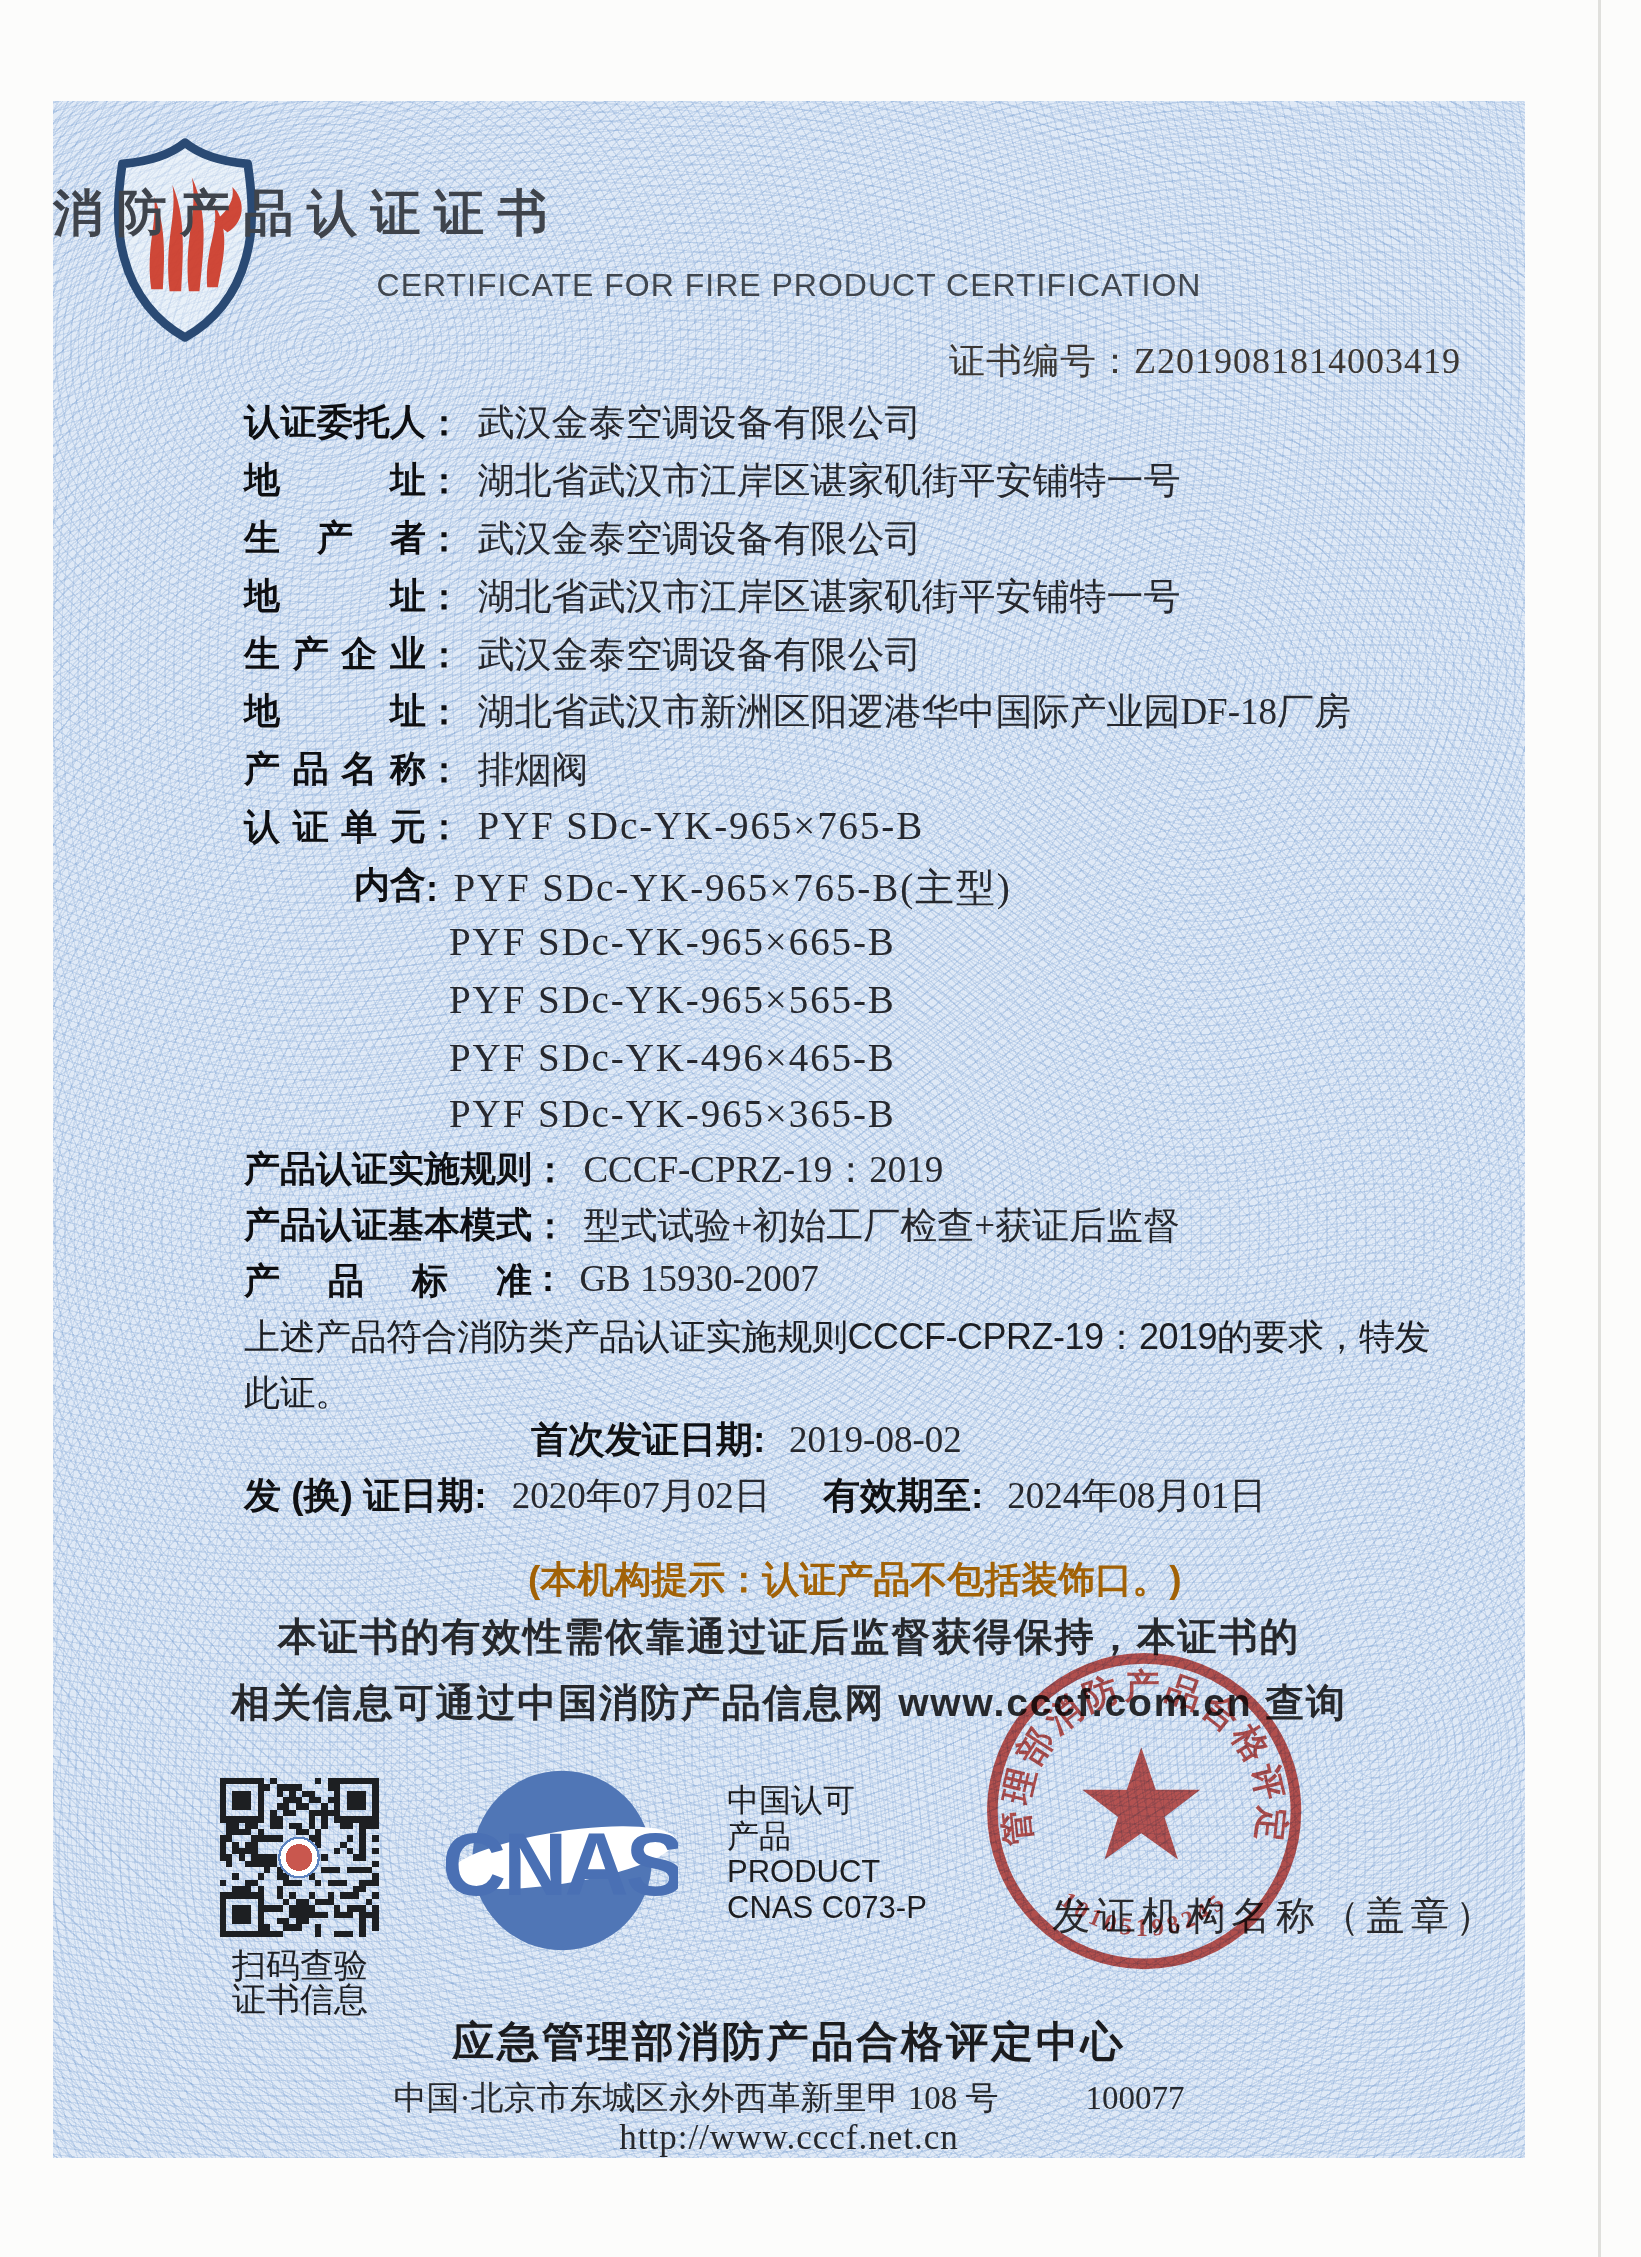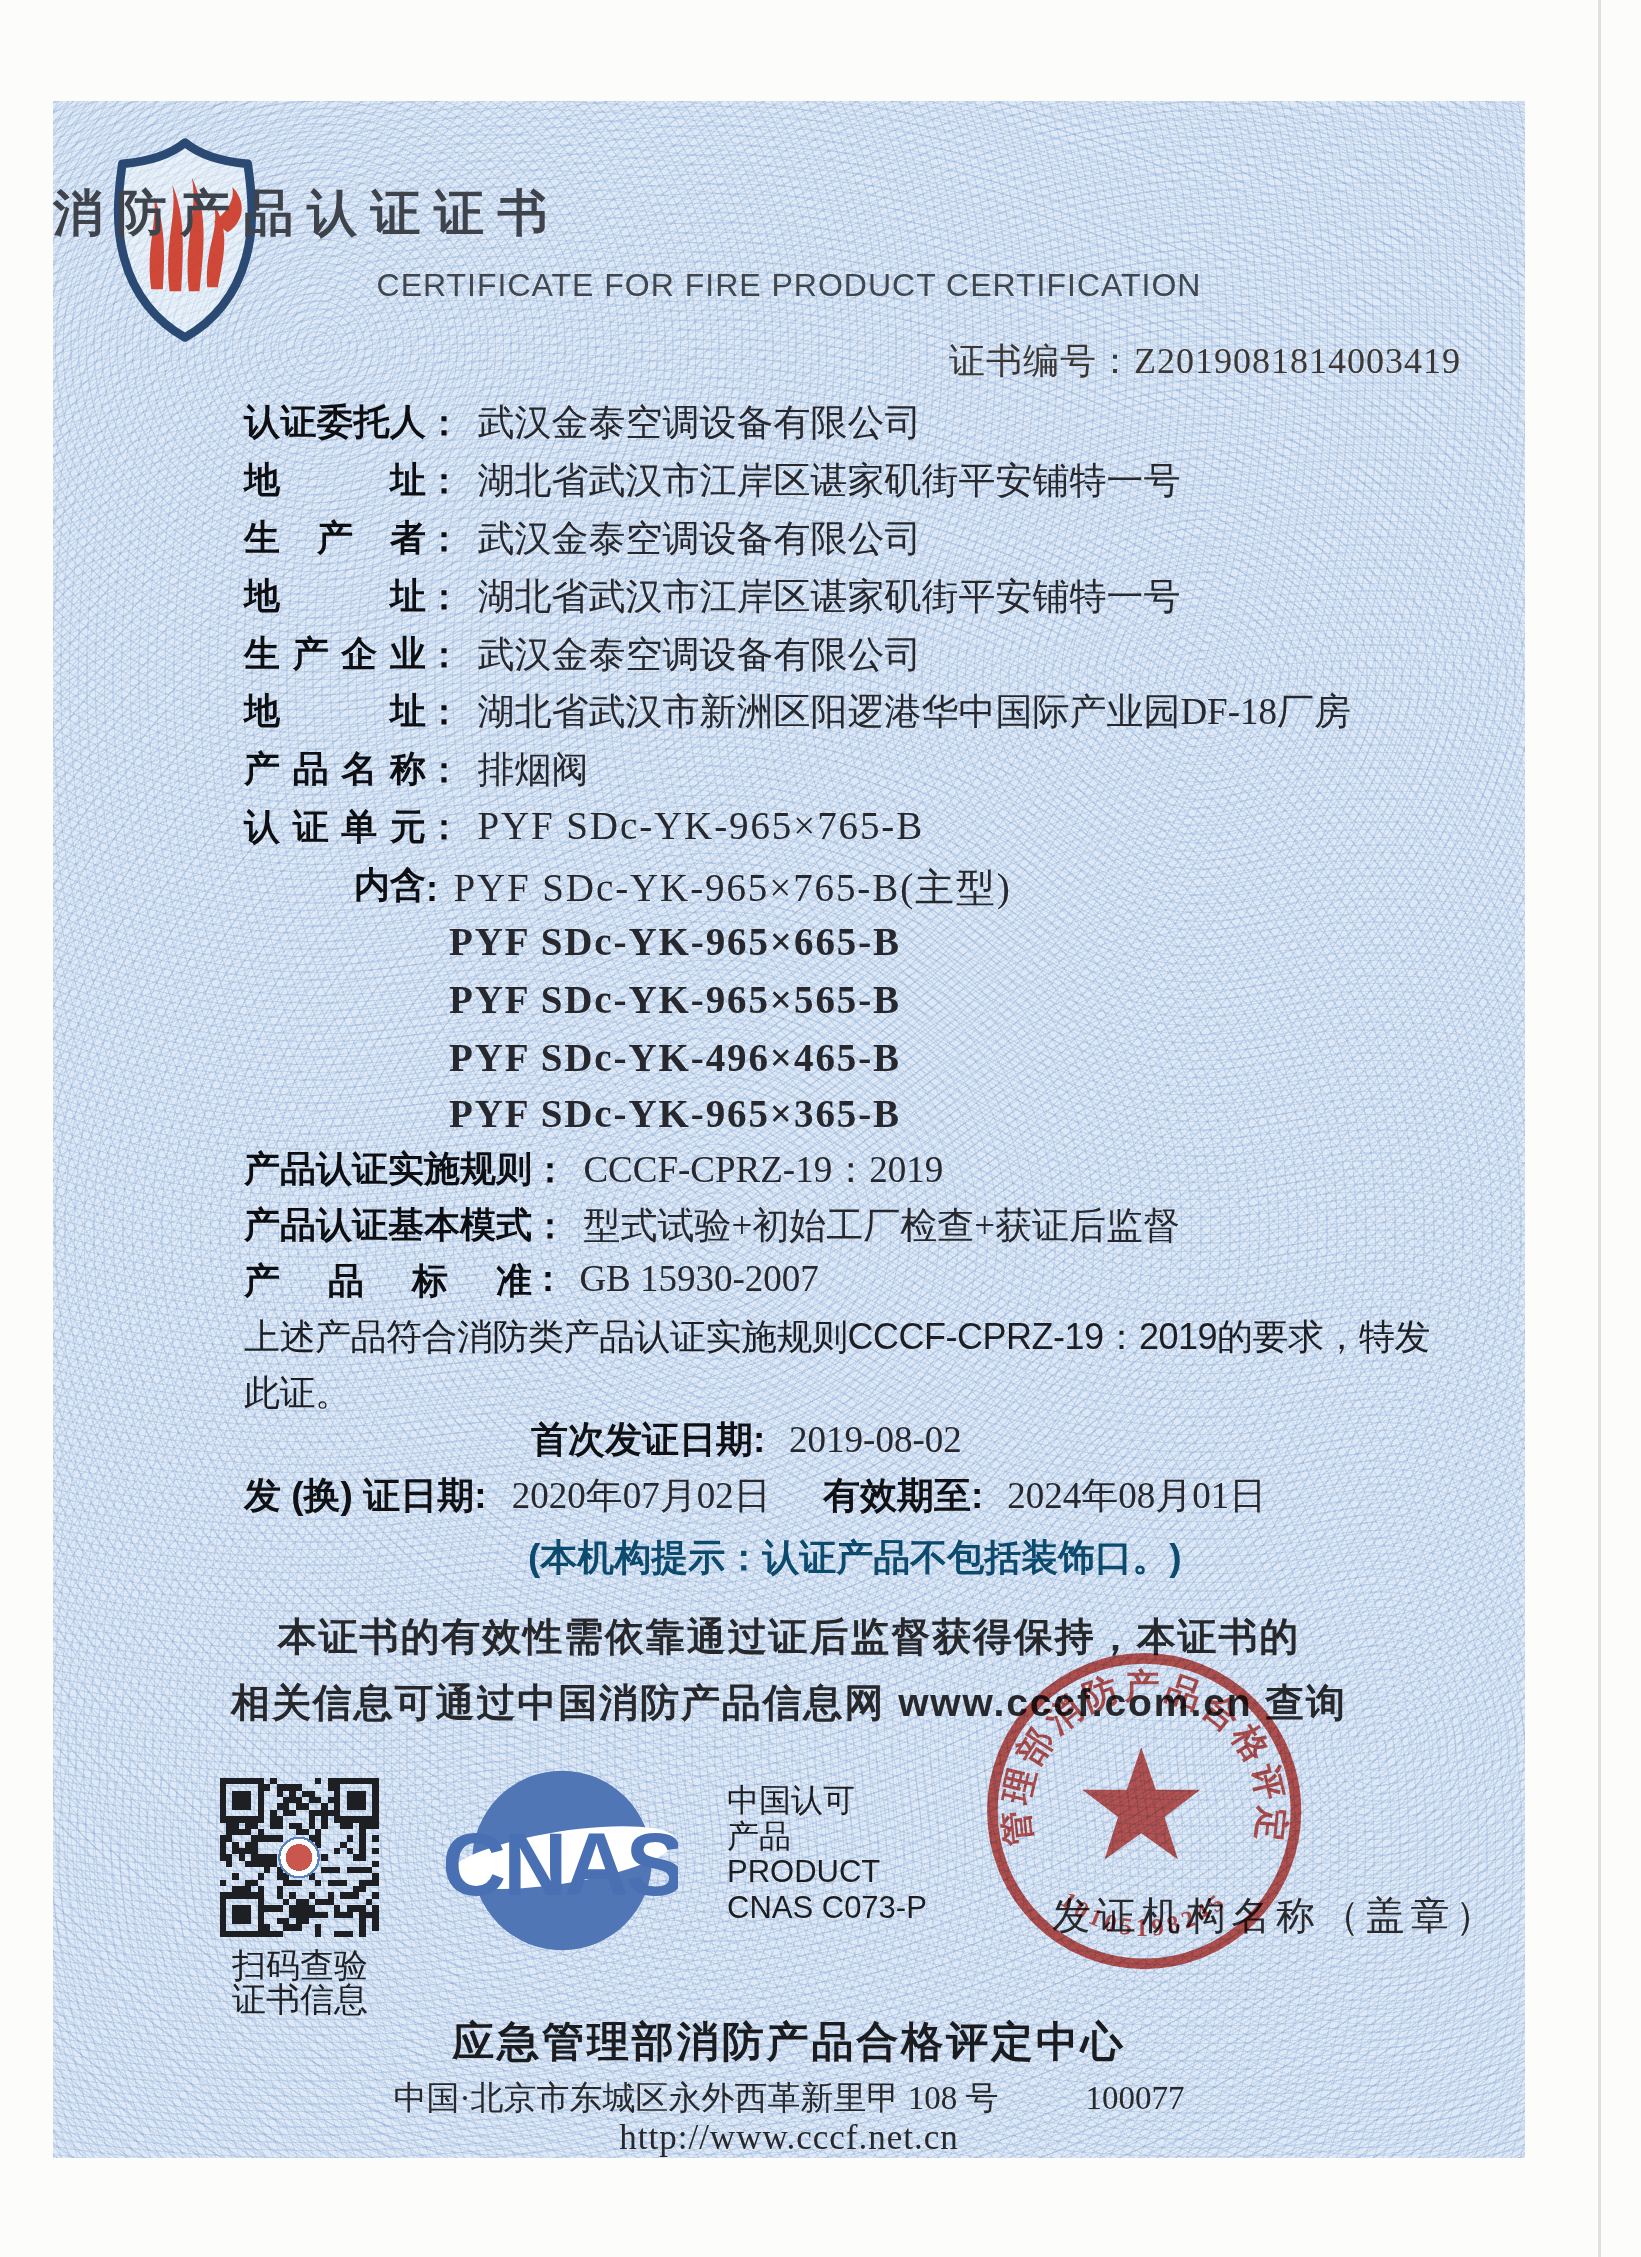--- a/index.html
+++ b/index.html
@@ -16,21 +16,21 @@
     background-color:#dfe9f6;
     background-image:
       repeating-radial-gradient(circle at 18% 12%, rgba(108,150,205,.22) 0 1.4px, transparent 1.4px 7.7px),
       repeating-radial-gradient(circle at 78% 28%, rgba(108,150,205,.20) 0 1.4px, transparent 1.4px 8.7px),
       repeating-radial-gradient(circle at 45% 55%, rgba(108,150,205,.20) 0 1.4px, transparent 1.4px 9.7px),
       repeating-radial-gradient(circle at 30% 85%, rgba(108,150,205,.18) 0 1.4px, transparent 1.4px 8.7px),
       repeating-radial-gradient(circle at 90% 80%, rgba(108,150,205,.18) 0 1.4px, transparent 1.4px 7.7px);
   }
   .abs{position:absolute;}
   .nowrap{white-space:nowrap;}
-  .serif{font-family:"Liberation Serif",serif;font-weight:bold;}
+  .serif{font-family:"Liberation Serif",serif;}
   
   .title{
     left:53px;top:180px;width:1472px;text-align:left;
     font-size:50px;font-weight:700;letter-spacing:13.5px;color:#3f444c;
   }
   .subtitle{
     left:53px;top:267px;width:1472px;text-align:center;
     font-size:32px;font-weight:400;letter-spacing:1px;color:#40464e;
   }
   .certno{
@@ -49,21 +49,21 @@
   .colon{font-weight:700;color:#0e0f12;font-size:36px;}
   .val{
     font-family:"Liberation Serif",serif;color:#26282e;margin-left:15.4px;
     font-size:37px;
   }
   .val-code{letter-spacing:1.9px;font-size:39px;}
   .model-row{left:449px;font-size:39px;letter-spacing:1.9px;color:#26282e;}
   .stmt{left:244px;font-size:36px;color:#1c1e23;letter-spacing:-0.5px;}
   .bold-sans{font-weight:700;color:#101114;text-align:center;}
   .dates-val{font-family:"Liberation Serif",serif;color:#26282e;font-size:37px;}
-  .note{left:528px;font-size:37px;font-weight:700;color:#0c4a6e;}
+  .note{left:528px;font-size:37px;font-weight:700;color:#a16207;margin-top:22px;}
   .fs{
     left:53px;width:1472px;text-align:center;
     font-size:39px;font-weight:600;letter-spacing:1.9px;color:#26282c;
   }
   
   .qr-caption{left:217px;width:166px;text-align:center;font-size:34px;color:#1e2024;
     font-family:"Liberation Serif",serif;}
   .cnas-text{left:727px;top:1782px;color:#1c1d20;line-height:36px;}
   .cnas-text .cn{font-family:"Liberation Serif",serif;font-size:32px;display:block;}
   .cnas-text .en{font-family:"Liberation Sans",sans-serif;font-size:31px;display:block;}

